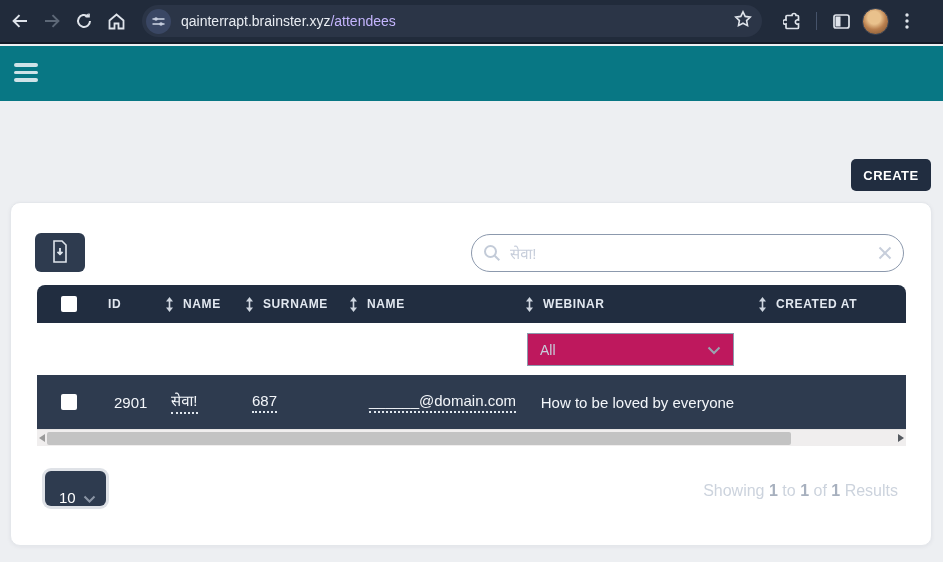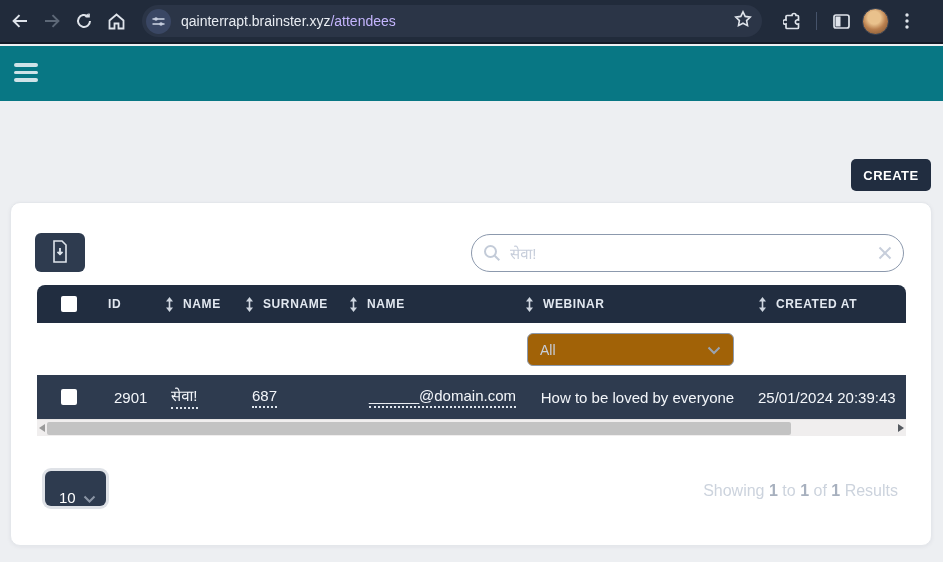--- a/index.html
+++ b/index.html
@@ -46,21 +46,21 @@
                   font-family:"Liberation Sans", sans-serif; }
   .search-input::placeholder { color:#c7cedb; }
   .search-glass { position:absolute; left:12px; top:10px; }
   .search-clear { position:absolute; right:12px; top:12px; cursor:pointer; }
 
   
   .table { position:absolute; left:26px; top:82px; width:869px; }
   .thead { display:flex; height:38px; background:#212d40; border-radius:8px 8px 0 0; align-items:center;
            color:#e2e8f0; font-size:12px; font-weight:bold; letter-spacing:.6px; }
   .filter-row { display:flex; height:52px; background:#ffffff; position:relative; }
-  .trow { display:flex; height:44px; background:#2e3b4f; align-items:center; color:#f3f6fa; font-size:15px; }
+  .trow { display:flex; height:54px; background:#2e3b4f; align-items:center; color:#f3f6fa; font-size:15px; }
 
   .c-check { width:48px; padding-left:24px; display:flex; align-items:center; flex:0 0 auto; }
   .c-id { width:76px; flex:0 0 auto; }
   .c-name { width:80px; flex:0 0 auto; }
   .c-surname { width:104px; flex:0 0 auto; }
   .c-email { width:176px; flex:0 0 auto; }
   .c-webinar { width:233px; flex:0 0 auto; }
   .c-created { flex:1 1 auto; }
 
   .th { display:flex; align-items:center; gap:9px; padding-left:4px; }
@@ -71,21 +71,21 @@
 
   .cell-id { padding-left:29px; }
   .editable { border-bottom:2px dotted #dfe6ee; padding-bottom:2px; }
   .cell-name { margin-left:10px; display:inline-block; }
   .cell-surname { margin-left:11px; display:inline-block; }
   .cell-email { margin-left:24px; display:inline-block; }
   .cell-webinar { width:233px; text-align:center; }
   .cell-created { padding-left:4px; }
 
   .all-select { position:absolute; left:490px; top:10px; width:207px; height:33px; border:1px solid #8c99ad;
-                border-radius:6px; display:flex; align-items:center; padding:0 12px; cursor:pointer; background:#a16207; }
+                border-radius:0; display:flex; align-items:center; padding:0 12px; cursor:pointer; background:#be185d; }
   .all-select .val { color:#c7cedb; font-size:14px; flex:1; }
 
   .hscroll { height:17px; background:#f0eeee; border-top:1px solid #e5e3e3; position:relative; }
   .hs-thumb { position:absolute; left:10px; top:2px; width:744px; height:13px; background:#c3c3c3; border-radius:2px; }
   .hs-arrow { position:absolute; top:4px; width:0; height:0; border-top:4.5px solid transparent; border-bottom:4.5px solid transparent; }
   .hs-left { left:2px; border-right:6px solid #9b9b9b; }
   .hs-right { right:2px; border-left:6px solid #555a60; }
 
   
   .pagesize { position:absolute; left:34px; top:268px; width:61px; height:35px; background:#2e3b4f;
@@ -280,21 +280,20 @@
       <div class="c-name">
         <span class="editable cell-name">सेवा!</span>
       </div>
       <div class="c-surname">
         <span class="editable cell-surname">687</span>
       </div>
       <div class="c-email">
         <span class="editable cell-email">______@domain.com</span>
       </div>
       <div class="cell-webinar">How to be loved by everyone</div>
-      <div class="c-created cell-created">25/01/2024 20:39:43</div>
     </div>
 
     <div class="hscroll">
       <span class="hs-arrow hs-left"></span>
       <span class="hs-thumb"></span>
       <span class="hs-arrow hs-right"></span>
     </div>
   </div>
 
   <div class="pagesize">

